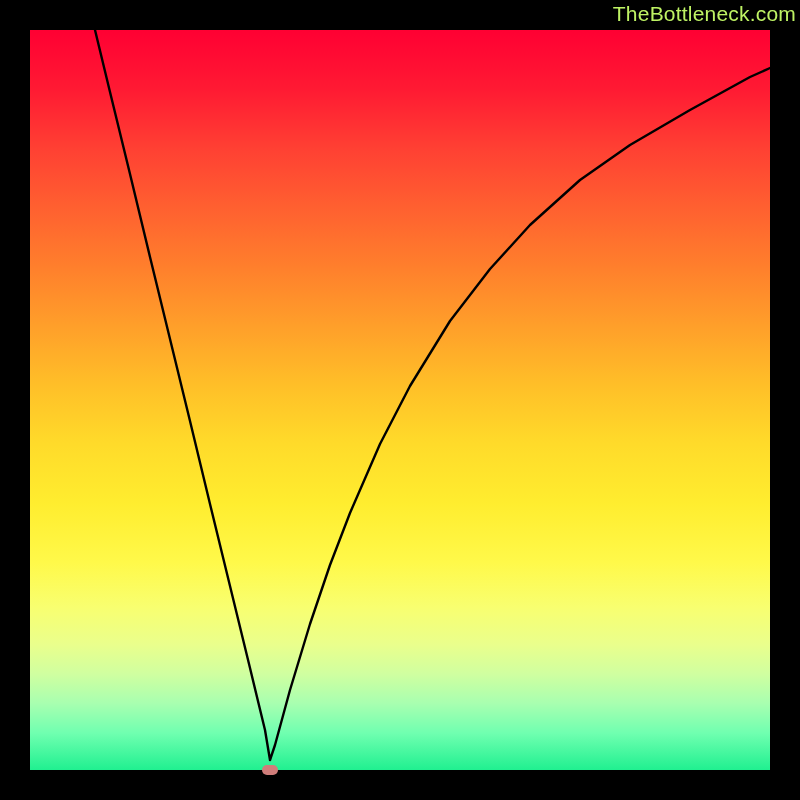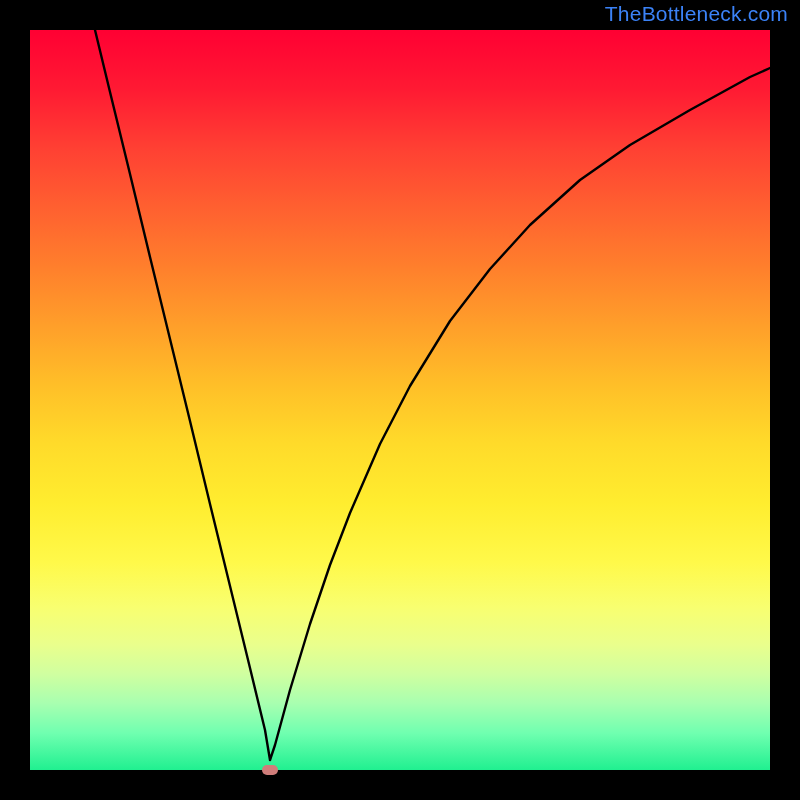--- a/index.html
+++ b/index.html
@@ -52,22 +52,22 @@
     height: 10px;
     left: 240px;
     bottom: 0px;
     transform: translate(-50%, 50%);
     background: #cf7d7a;
     border-radius: 5px;
   }
   .watermark {
     position: absolute;
     top: 2px;
-    right: 12px;
-    color: #3b82f6;
+    right: 4px;
+    color: #bef264;
     font-size: 21px;
     letter-spacing: 0.2px;
     font-weight: 400;
     user-select: none;
   }
 </style>
 </head>
 <body>
 
 <div class="frame">

